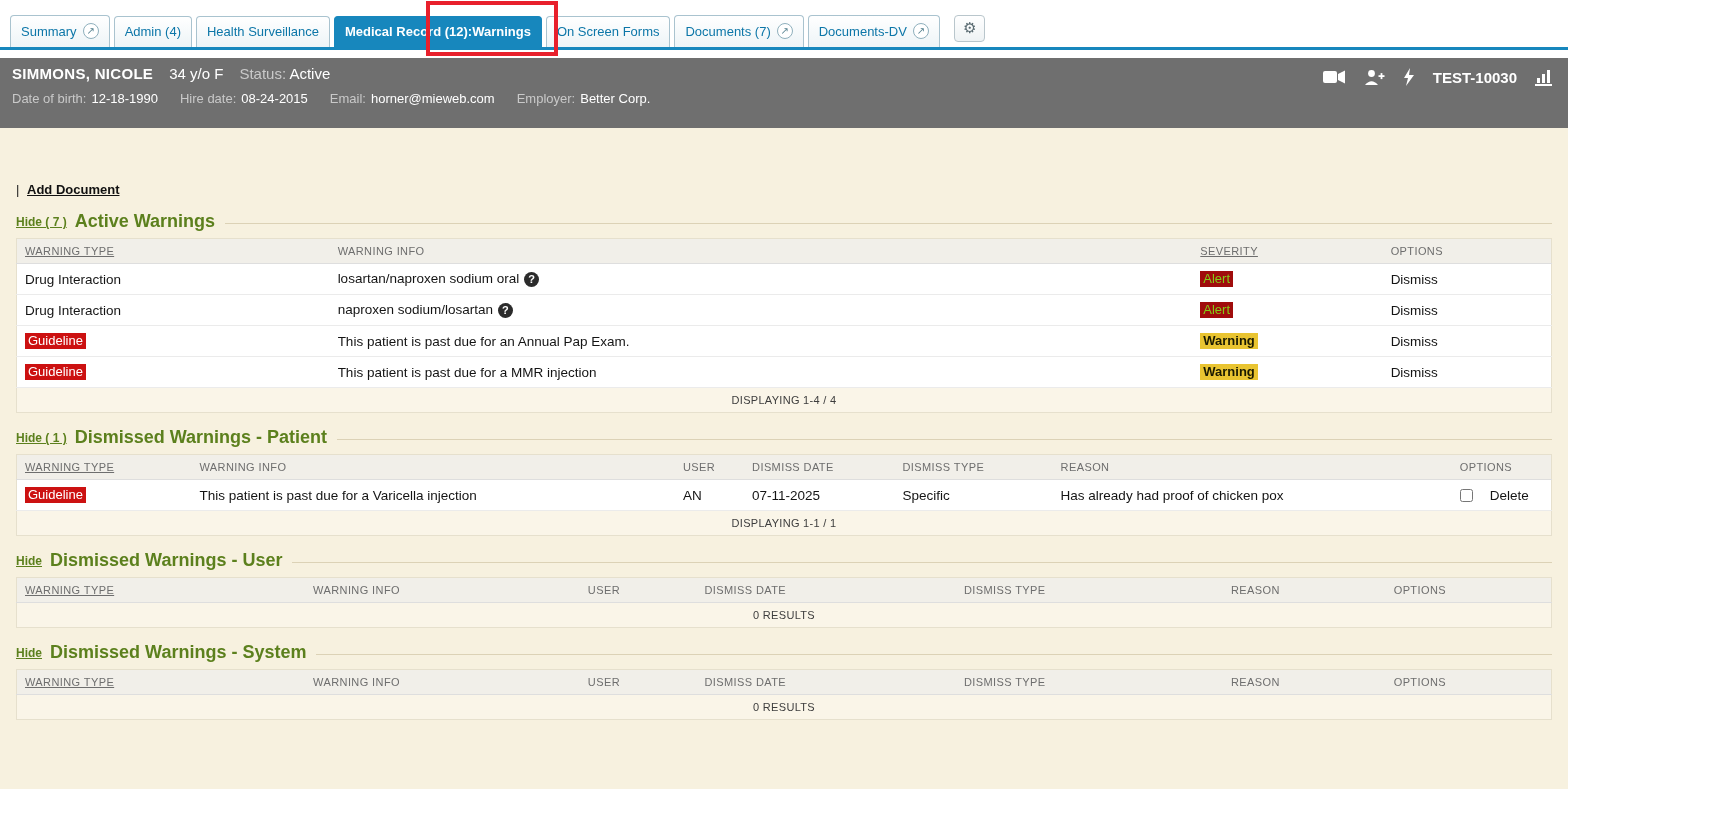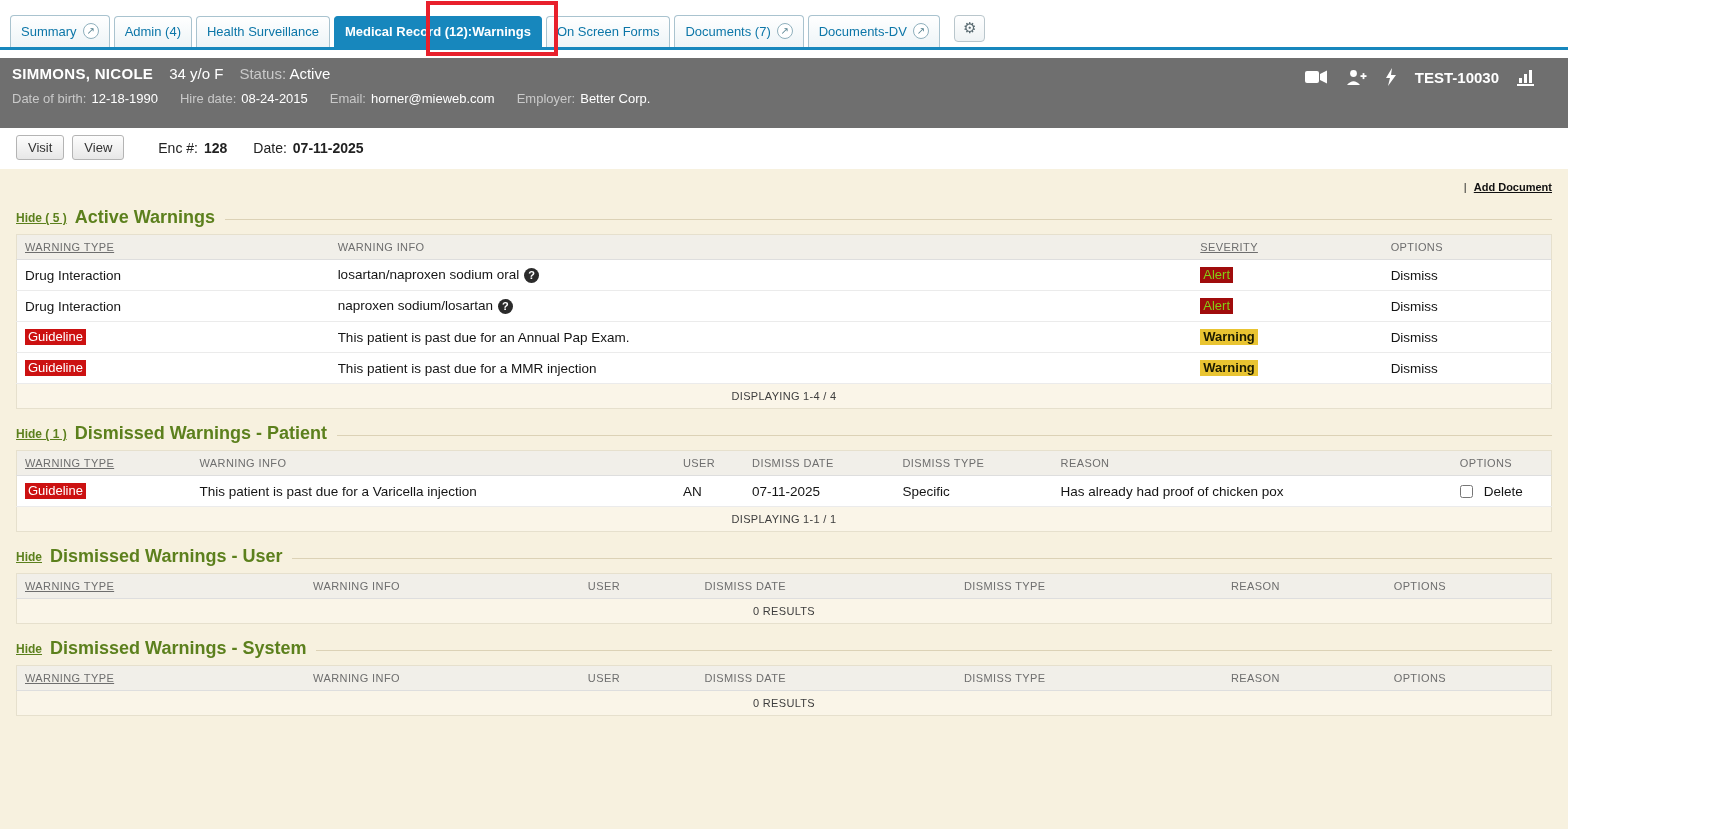--- a/index.html
+++ b/index.html
@@ -24,34 +24,34 @@
                     border:4px solid #e8202c; z-index:60; pointer-events:none; }
 
   
   .banner { position:relative; width:1568px; height:70px; margin-top:8px; background:#6f6f6f;
             padding:7px 12px 0 12px; color:#ffffff; }
   .banner-row1 { display:flex; align-items:center; gap:16px; font-size:15px; }
   .pt-name { font-weight:bold; letter-spacing:0.3px; }
   .lbl { color:#c9c9c9; }
   .banner-row2 { display:flex; gap:22px; font-size:13px; margin-top:9px; }
   .banner-row2 .pair { display:flex; gap:5px; }
-  .banner-actions { position:absolute; right:32px; top:10px; display:flex; align-items:center; gap:18px; }
+  .banner-actions { position:absolute; right:14px; top:10px; display:flex; align-items:center; gap:18px; }
   .banner-actions .chart-id { font-size:15px; font-weight:bold; }
   .icon-btn { display:inline-flex; align-items:center; cursor:pointer; }
 
   
   .visitbar { display:flex; align-items:center; gap:8px; width:1568px; background:#ffffff; padding:7px 16px 9px; }
   .btn { padding:4px 11px; font-size:13px; color:#333; background:linear-gradient(#fdfdfd,#e7e7e7);
          border:1px solid #b4b4b4; border-radius:3px; cursor:pointer; }
   .enc-group { display:flex; gap:6px; margin-left:26px; font-size:14px; color:#222; }
   .enc-group b { font-weight:bold; }
 
   
   .main { width:1568px; min-height:661px; background:#f7f1df; padding:12px 16px 20px; }
-  .adddoc-row { text-align:right; font-size:11px; color:#222; }
+  .adddoc-row { text-align:left; font-size:13px; color:#222;margin-top:42px; }
   .adddoc-link { font-weight:bold; text-decoration:underline; color:#111; cursor:pointer; margin-left:4px; }
 
   .section-head { display:flex; align-items:center; margin:14px 0 6px; }
   .hide-link { color:#5c801d; font-weight:bold; font-size:12px; text-decoration:underline; cursor:pointer; margin-right:8px; white-space:nowrap; }
   .section-title { color:#5c801d; font-weight:bold; font-size:18px; white-space:nowrap; }
   .rule { flex:1; border-top:1px solid #dcd2b6; margin-left:10px; margin-top:4px; }
 
   table { width:100%; border-collapse:collapse; background:#ffffff; border:1px solid #e6e0cd; table-layout:fixed; }
   thead th { background:#f1efe9; color:#6e6e6e; font-size:11px; font-weight:normal; text-align:left;
              padding:6px 8px; letter-spacing:0.4px; border-bottom:1px solid #dedede; white-space:nowrap; }
@@ -59,21 +59,21 @@
   tbody td { padding:7px 8px; font-size:13.5px; color:#141414; border-bottom:1px solid #ebebeb; }
   tfoot td { background:#faf5e8; text-align:center; font-size:11px; color:#3d3d3d; padding:6px; letter-spacing:0.3px; }
 
   .badge { display:inline-block; padding:0 3px 1px; font-size:13px; }
   .badge-alert { background:#a00c0c; color:#84cc16; font-weight:normal; }
   .badge-warning { background:#e9c431; color:#1a1a00; font-weight:bold; }
   .badge-guideline { background:#cc1111; color:#ffffff; }
   .help { display:inline-block; width:15px; height:15px; border-radius:50%; background:#2b2b2b; color:#fff;
           font-size:11px; font-weight:bold; text-align:center; line-height:15px; margin-left:5px; cursor:pointer; }
   .dismiss-link { cursor:pointer; color:#141414; }
-  .delete-wrap { display:flex; align-items:center; gap:11px; }
+  .delete-wrap { display:flex; align-items:center; gap:17px; }
 
   .submit-row { text-align:center; margin:20px 0 4px; }
   .submit-btn { font-size:14px; padding:3px 14px 4px; color:#111; background:linear-gradient(#fefefe,#e2e2e2);
                 border:1px solid #8f8f8f; border-radius:3px; cursor:pointer; }
   .footer-note { font-size:12px; color:#111; margin-top:16px; }
 </style>
 </head>
 <body>
 
 <div class="page">
@@ -162,42 +162,30 @@
         <svg width="19" height="17" viewBox="0 0 19 17">
             <rect x="2" y="9" width="3" height="5" fill="#ffffff"></rect>
             <rect x="7" y="5" width="3" height="9" fill="#ffffff"></rect>
             <rect x="12" y="1" width="3" height="13" fill="#ffffff"></rect>
             <rect x="0" y="15" width="17" height="2" fill="#ffffff"></rect>
           </svg>
       </span>
     </div>
   </div>
 
-  <div class="visitbar app">
-    <button class="btn">Visit</button>
-    <button class="btn">View</button>
-    <span class="enc-group">
-      <span>Enc #:</span>
-      <b>128</b>
-    </span>
-    <span class="enc-group" style="margin-left:18px;">
-      <span>Date:</span>
-      <b>07-11-2025</b>
-    </span>
-  </div>
 
   <div class="main app">
 
     <div class="adddoc-row">
       <span>|</span>
       <span class="adddoc-link">Add Document</span>
     </div>
 
     <div class="section-head">
-      <span class="hide-link">Hide ( 5 )</span>
+      <span class="hide-link">Hide ( 7 )</span>
       <span class="section-title">Active Warnings</span>
       <span class="rule"></span>
     </div>
 
     <table>
       <colgroup>
           <col style="width:20.4%">
           <col style="width:56.2%">
           <col style="width:12.4%">
           <col style="width:11%">

